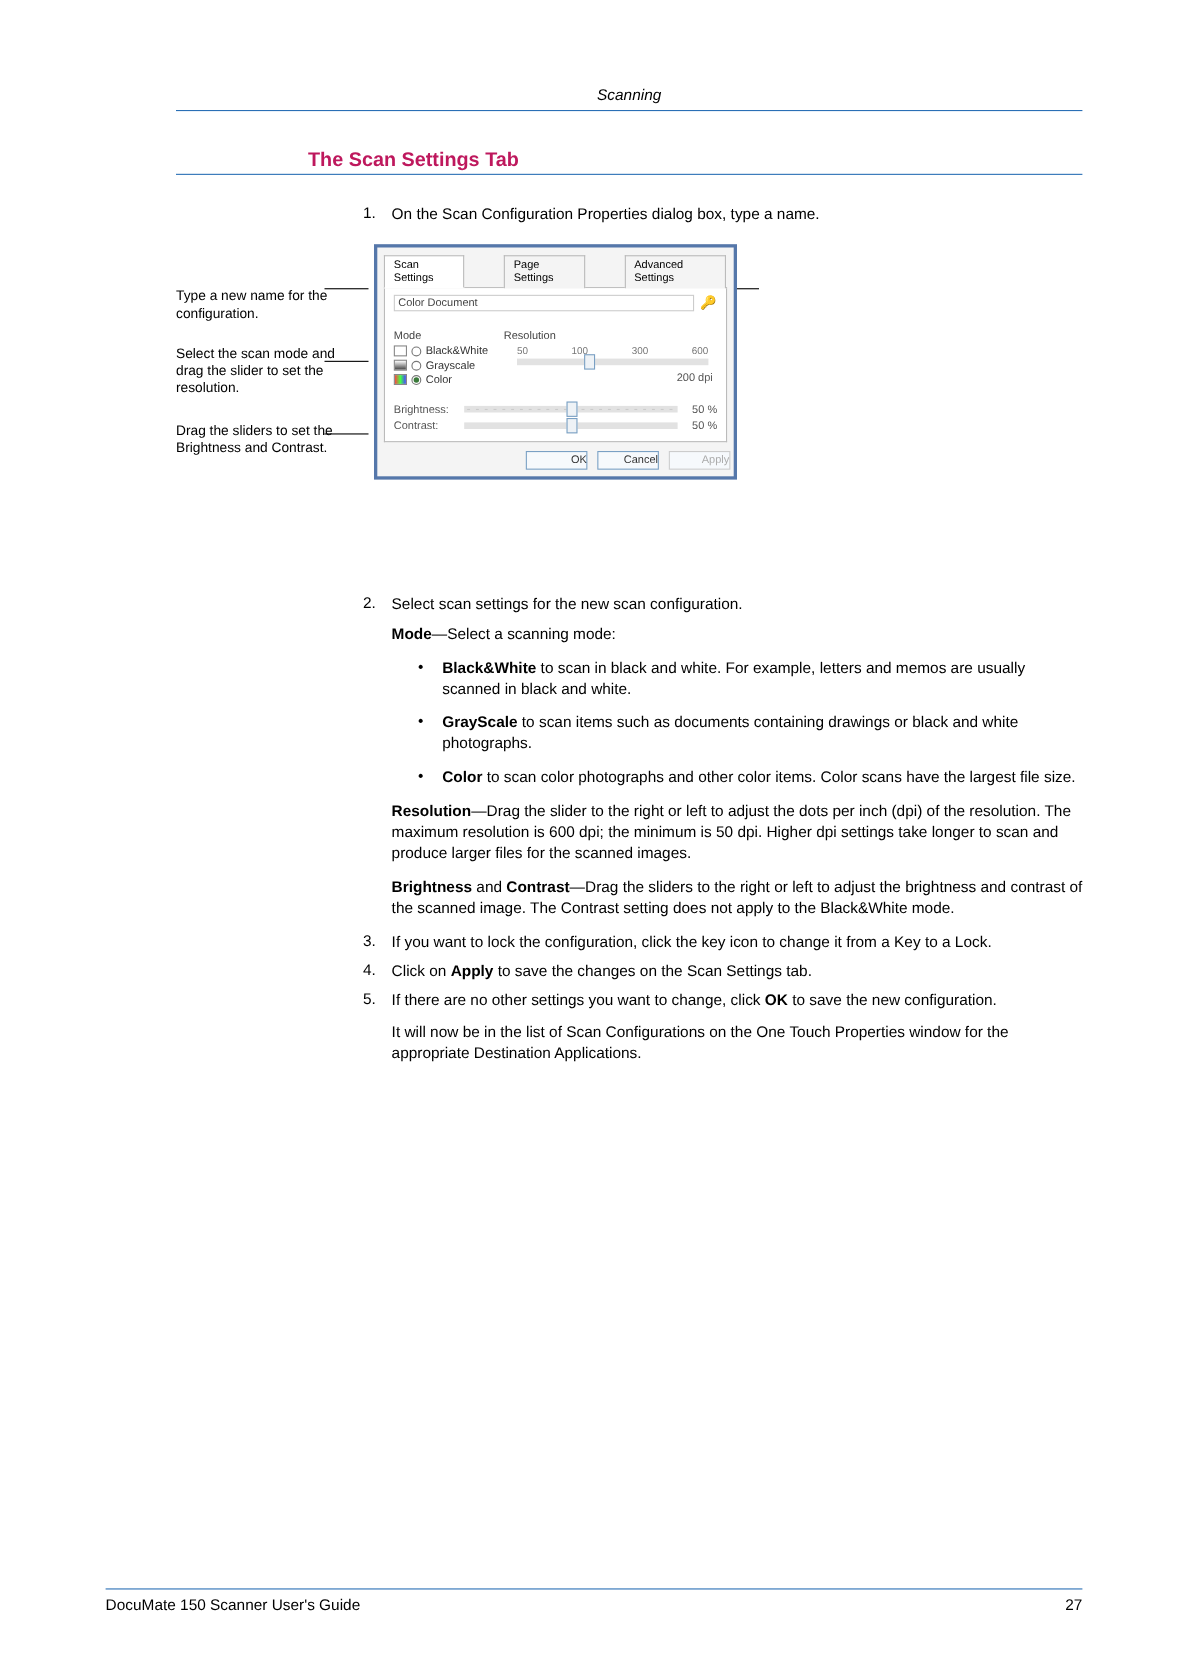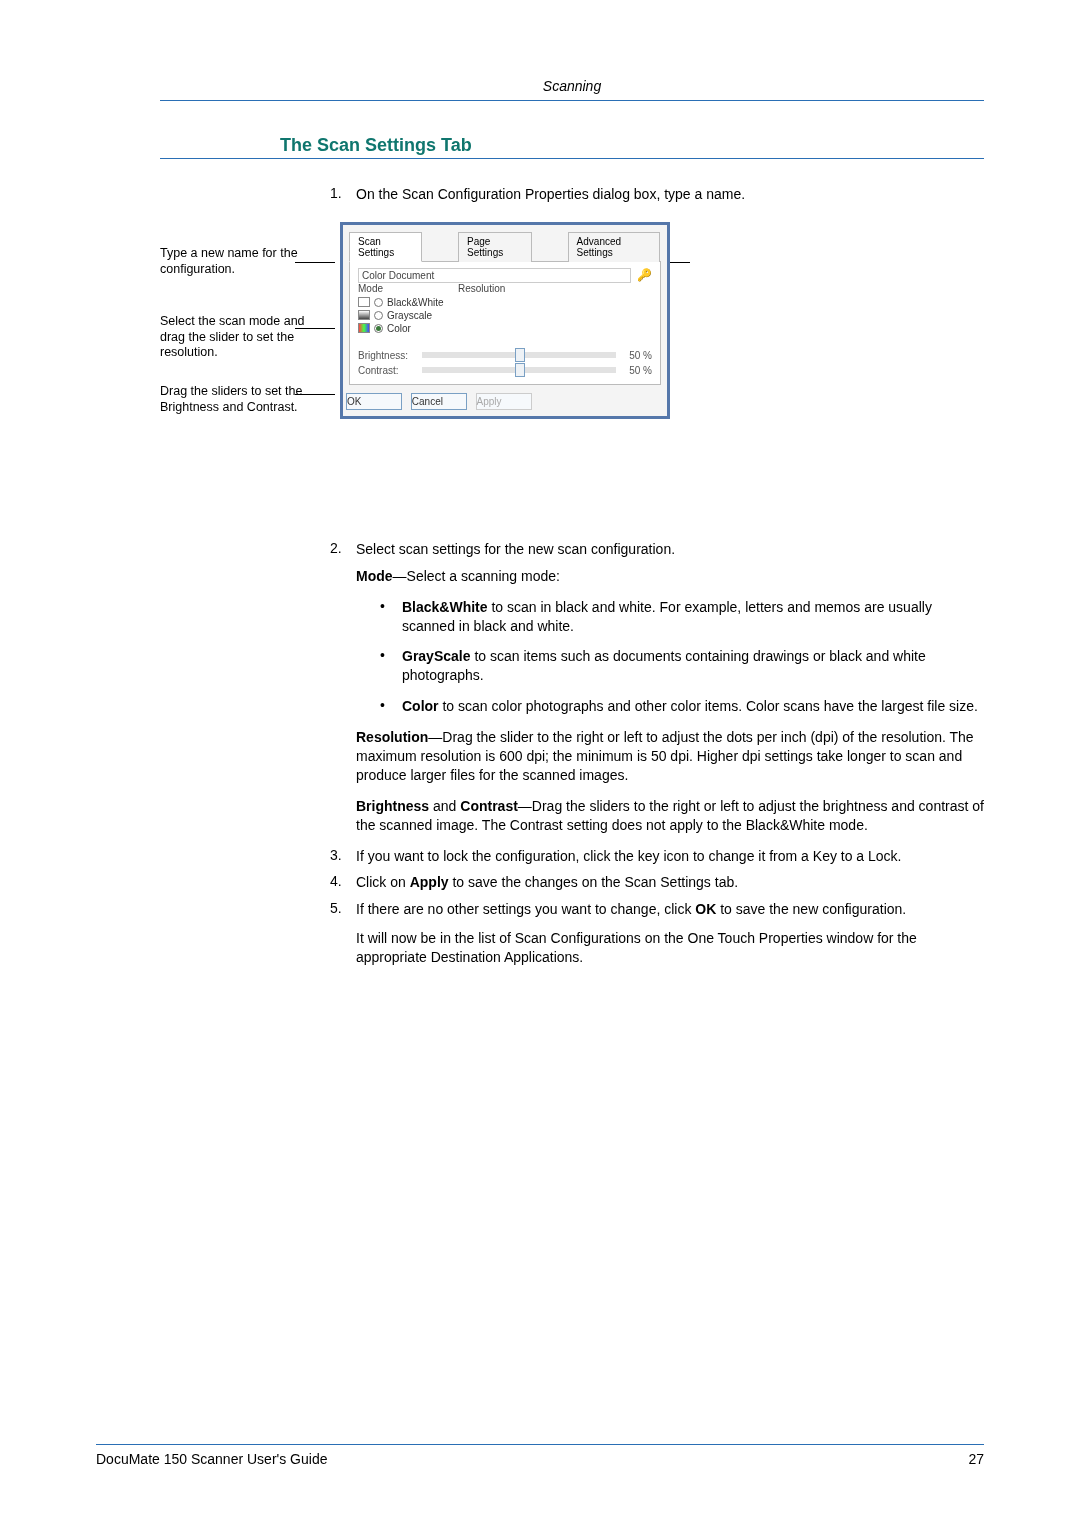--- a/index.html
+++ b/index.html
@@ -22,21 +22,21 @@
     font-style: italic;
     font-size: 14px;
     margin-bottom: 6px;
   }
   .top-rule {
     border: none;
     border-top: 1px solid #2a6fb5;
     margin-bottom: 34px;
   }
   .h2 {
-    color: #0f766e;
+    color: #be185d;
     font-weight: bold;
     font-size: 18px;
     margin-left: 120px;
     margin-bottom: 2px;
   }
   .h2-rule {
     border: none;
     border-top: 1px solid #2a6fb5;
     margin-left: 0;
     margin-bottom: 26px;
@@ -70,21 +70,21 @@
     position: relative;
     margin: 18px 0 28px 0;
     height: 290px;
   }
   .callout {
     position: absolute;
     font-size: 12.5px;
     line-height: 1.25;
     width: 150px;
   }
-  .callout.left1 { left: 0; top: 24px; }
+  .callout.left1 { left: 0; top: 40px; }
   .callout.left2 { left: 0; top: 92px; }
   .callout.left3 { left: 0; top: 162px; }
   .callout.right1 { left: 530px; top: 34px; width: 140px; }
   .callout-line {
     position: absolute;
     height: 1px;
     background: #000;
   }
   .cl-l1 { left: 135px; top: 40px; width: 40px; }
   .cl-l2 { left: 135px; top: 106px; width: 40px; }
@@ -125,21 +125,21 @@
     background: #fff;
     margin: 0 6px;
     padding: 6px 8px 4px 8px;
     border: 1px solid #bbb;
     border-top: none;
   }
   .dlg-title-row {
     display: flex;
     align-items: center;
     justify-content: space-between;
-    margin-bottom: 0;
+    margin-bottom: 17px;
   }
   .dlg-title-input {
     flex: 1;
     border: 1px solid #ccc;
     padding: 1px 3px;
     font-size: 10px;
     color: #444;
     margin-right: 6px;
   }
   .key-icon { font-size: 12px; color: #d49a1f; }
@@ -179,21 +179,21 @@
   .dpi-label { text-align: right; font-size: 10px; color: #555; padding-right: 4px; }
   .bc-row { display: flex; align-items: center; margin: 4px 0; }
   .bc-row .bc-label { width: 58px; font-size: 10px; color: #555; }
   .bc-row .bc-track { flex: 1; position: relative; height: 6px; margin: 0 6px; background: #e2e2e2; }
   .bc-row .bc-track.dot::before {
     content: ""; position: absolute; left: 0; right: 0; top: 2px; height: 2px;
     background-image: radial-gradient(#bbb 1px, transparent 1px);
     background-size: 8px 2px;
   }
   .bc-row .bc-val { width: 30px; font-size: 10px; color: #555; text-align: right; }
-  .btn-row { text-align: left; margin-top: 8px; }
+  .btn-row { text-align: right; margin-top: 8px; }
   .dlg-btn {
     display: inline-block; width: 56px; padding: 2px 0; font-size: 10px;
     border: 1px solid #7aa0c4; background: #f6f9fc; margin: 0 3px; color: #333;
   }
   .dlg-btn.disabled { color: #aaa; border-color: #ccc; }
   .footer {
     position: absolute;
     left: 96px; right: 96px; bottom: 60px;
   }
   .footer-rule {
@@ -259,20 +259,32 @@
               <span class="sw gs"></span>
               <span class="rad"></span>
               <span>Grayscale</span>
             </div>
             <div class="mode-opt">
               <span class="sw co"></span>
               <span class="rad sel"></span>
               <span>Color</span>
             </div>
           </div>
+          <div class="res-right">
+            <div class="ticklabels">
+              <span>50</span>
+              <span>100</span>
+              <span>300</span>
+              <span>600</span>
+            </div>
+            <div class="slider-track">
+              <div class="thumb" style="left:35%;"></div>
+            </div>
+            <div class="dpi-label">200 dpi</div>
+          </div>
         </div>
 
         <div style="height:10px"></div>
 
         <div class="bc-row">
           <div class="bc-label">Brightness:</div>
           <div class="bc-track dot">
             <div class="thumb" style="left:48%;"></div>
           </div>
           <div class="bc-val">50 %</div>

